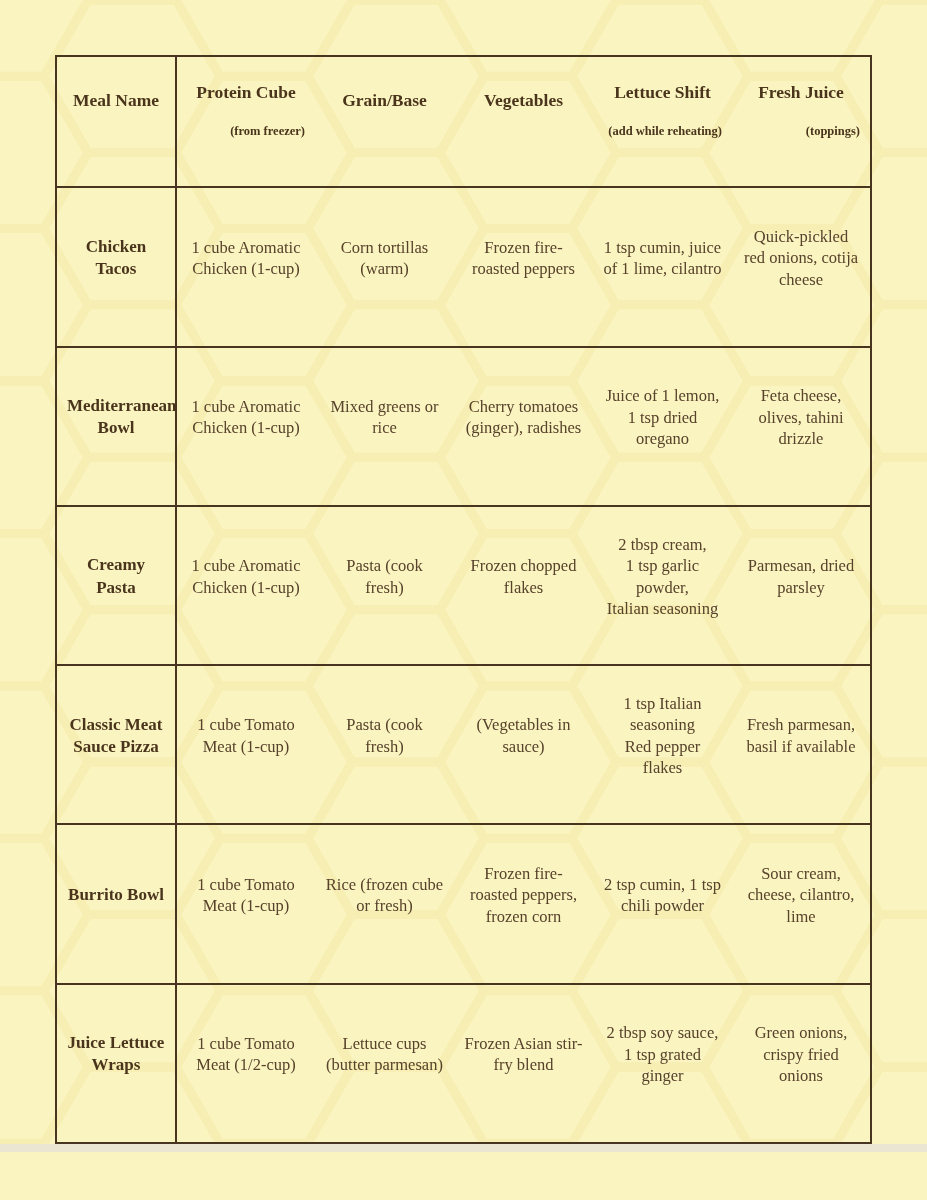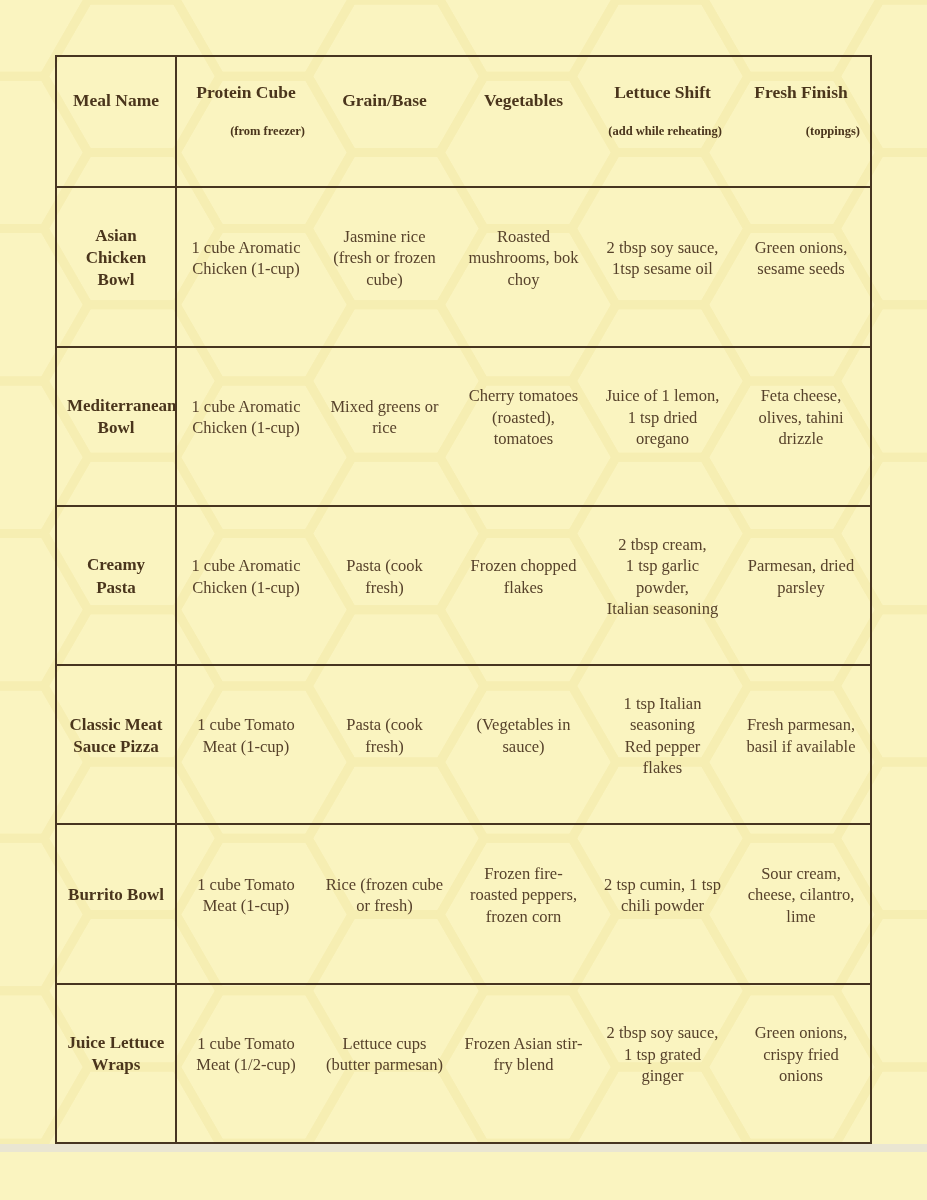--- a/index.html
+++ b/index.html
@@ -219,39 +219,39 @@
         </th>
         <th>
           <div class="hlabel">Vegetables</div>
           <div class="hsub"></div>
         </th>
         <th>
           <div class="hlabel">Lettuce Shift</div>
           <div class="hsub">(add while reheating)</div>
         </th>
         <th>
-          <div class="hlabel">Fresh Finish</div>
+          <div class="hlabel">Fresh Juice</div>
           <div class="hsub">(toppings)</div>
         </th>
       </tr>
     </thead>
     <tbody>
       <tr>
-        <td class="first meal">Asian Chicken Bowl</td>
+        <td class="first meal">Chicken Tacos</td>
         <td>1 cube Aromatic Chicken (1-cup)</td>
-        <td>Jasmine rice (fresh or frozen cube)</td>
-        <td>Roasted mushrooms, bok choy</td>
-        <td>2 tbsp soy sauce, 1tsp sesame oil</td>
-        <td>Green onions, sesame seeds</td>
+        <td>Corn tortillas (warm)</td>
+        <td>Frozen fire-roasted peppers</td>
+        <td>1 tsp cumin, juice of 1 lime, cilantro</td>
+        <td>Quick-pickled red onions, cotija cheese</td>
       </tr>
       <tr>
         <td class="first meal">Mediterranean Bowl</td>
         <td>1 cube Aromatic Chicken (1-cup)</td>
         <td>Mixed greens or rice</td>
-        <td>Cherry tomatoes (roasted), tomatoes</td>
+        <td>Cherry tomatoes (ginger), radishes</td>
         <td>Juice of 1 lemon, 1 tsp dried oregano</td>
         <td>Feta cheese, olives, tahini drizzle</td>
       </tr>
       <tr>
         <td class="first meal">Creamy Pasta</td>
         <td>1 cube Aromatic Chicken (1-cup)</td>
         <td>Pasta (cook fresh)</td>
         <td>Frozen chopped flakes</td>
         <td>2 tbsp cream,
 1 tsp garlic

